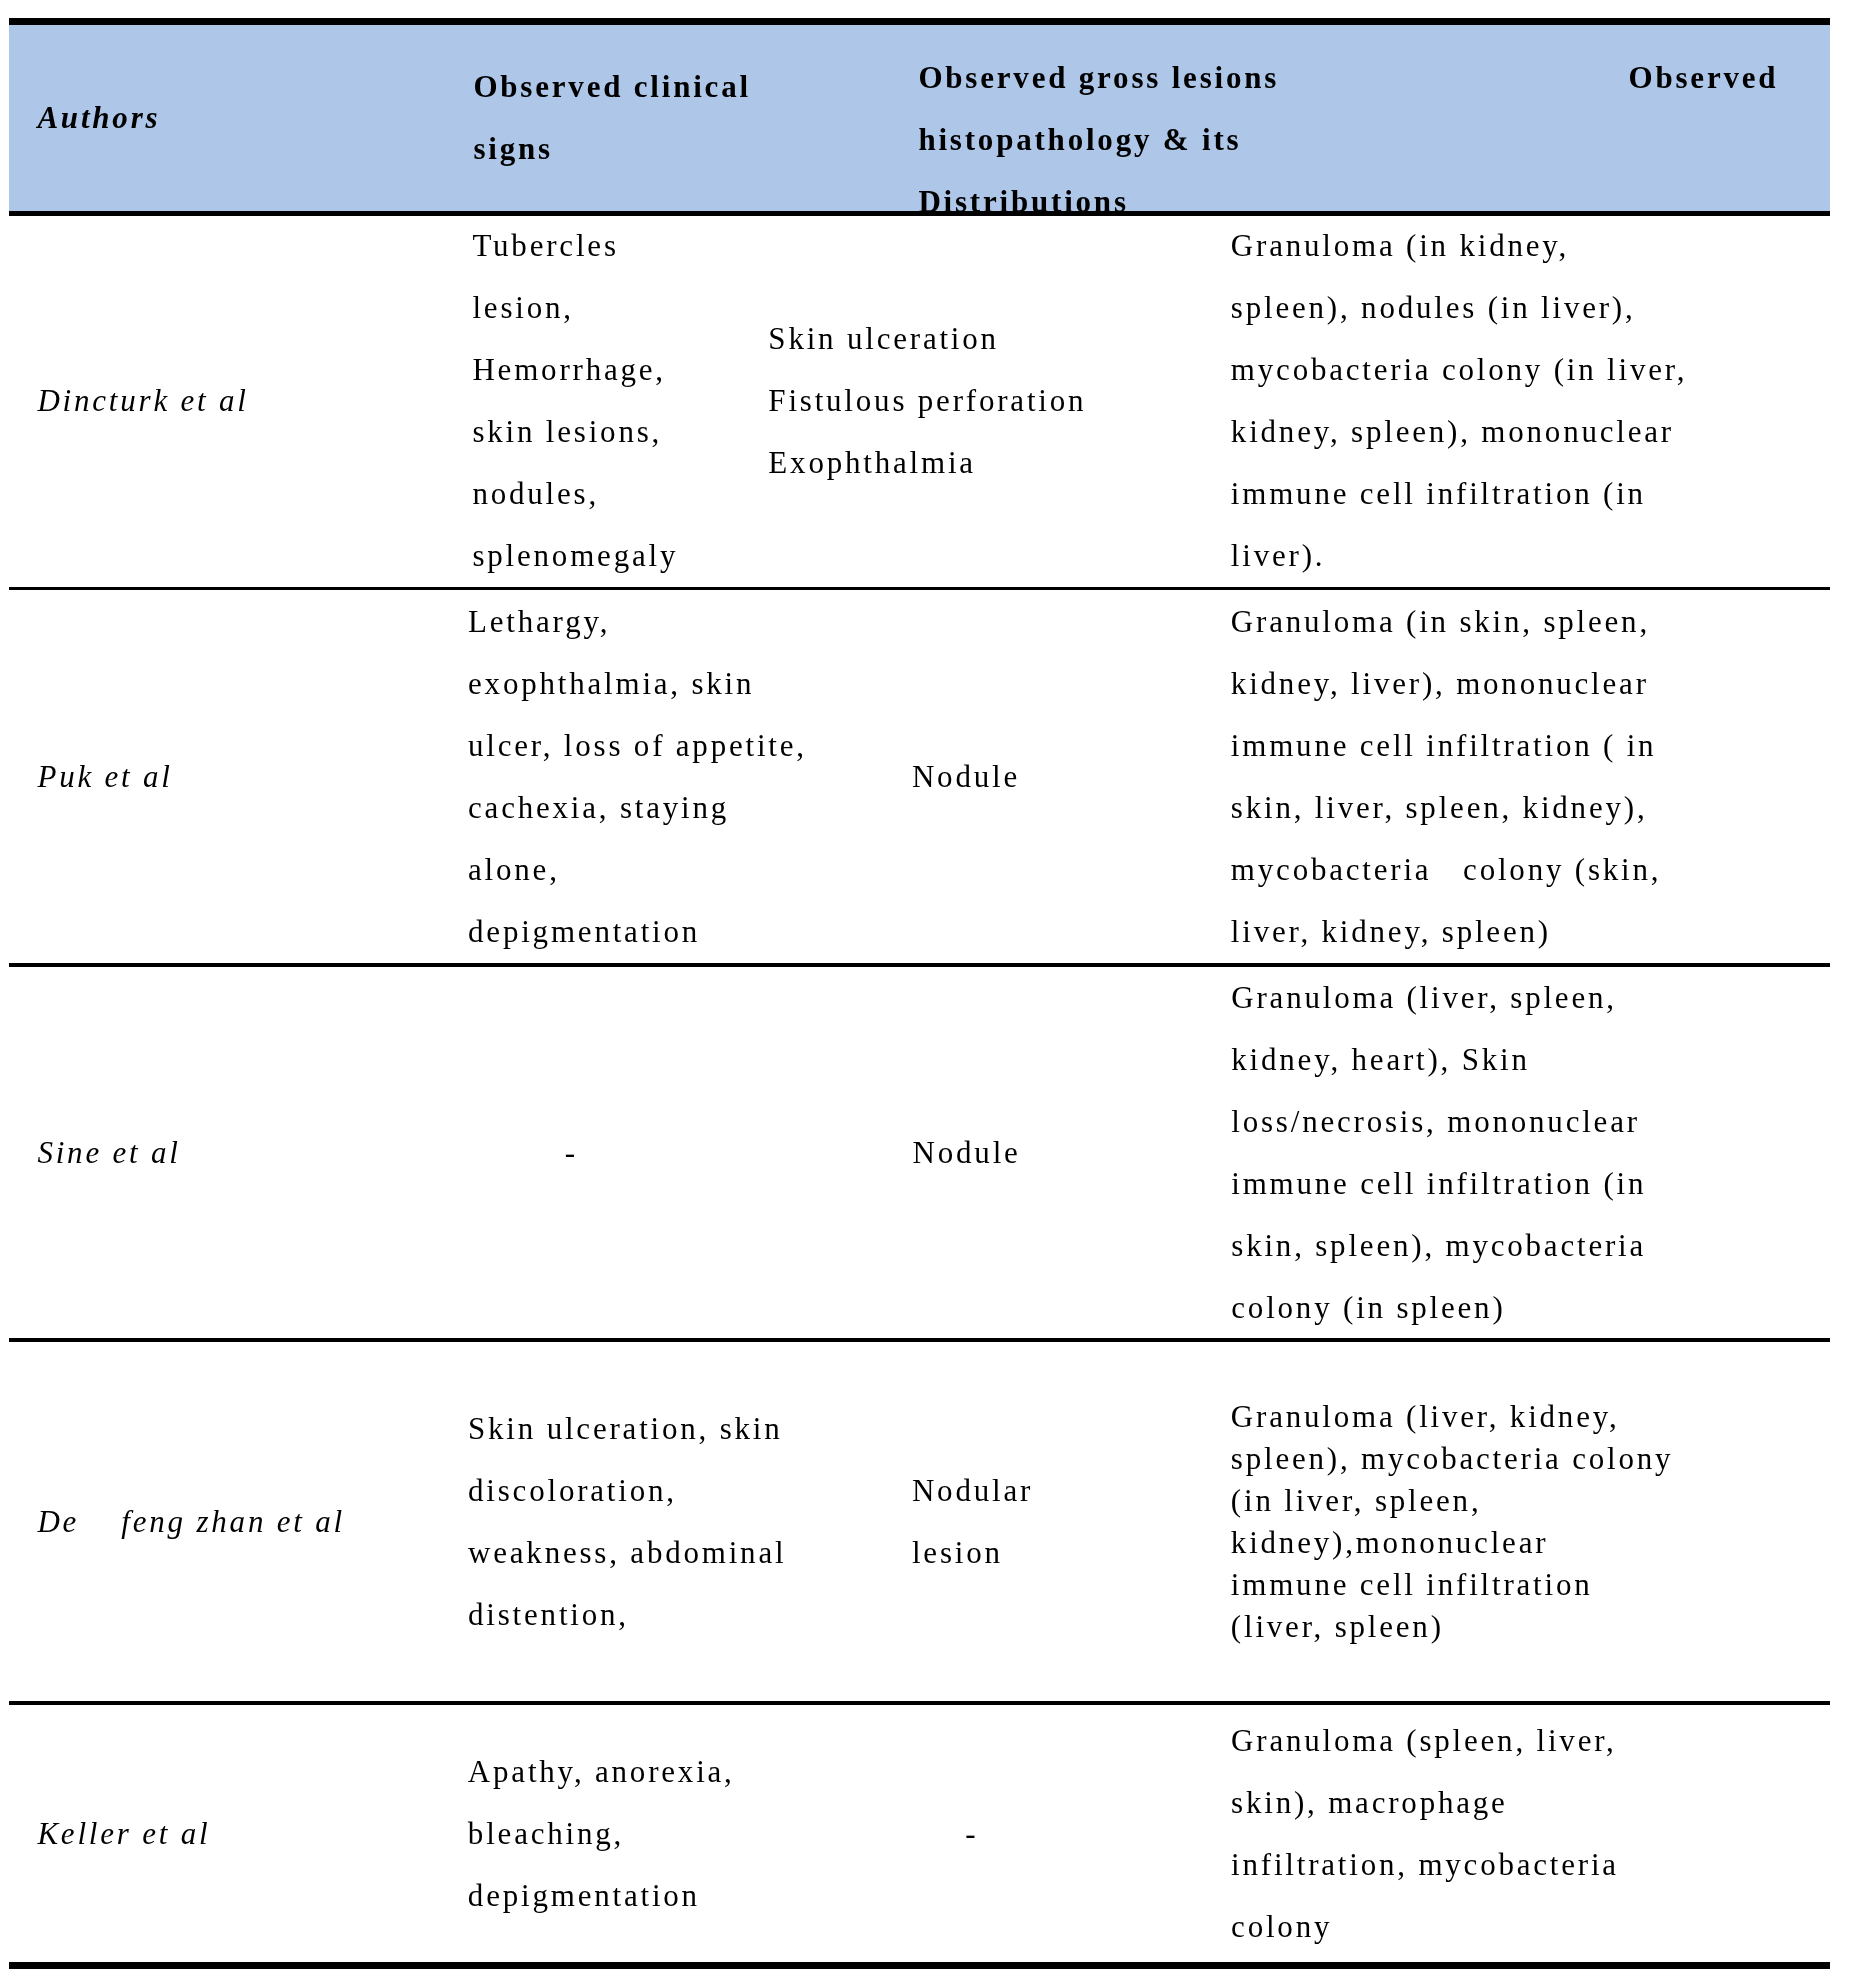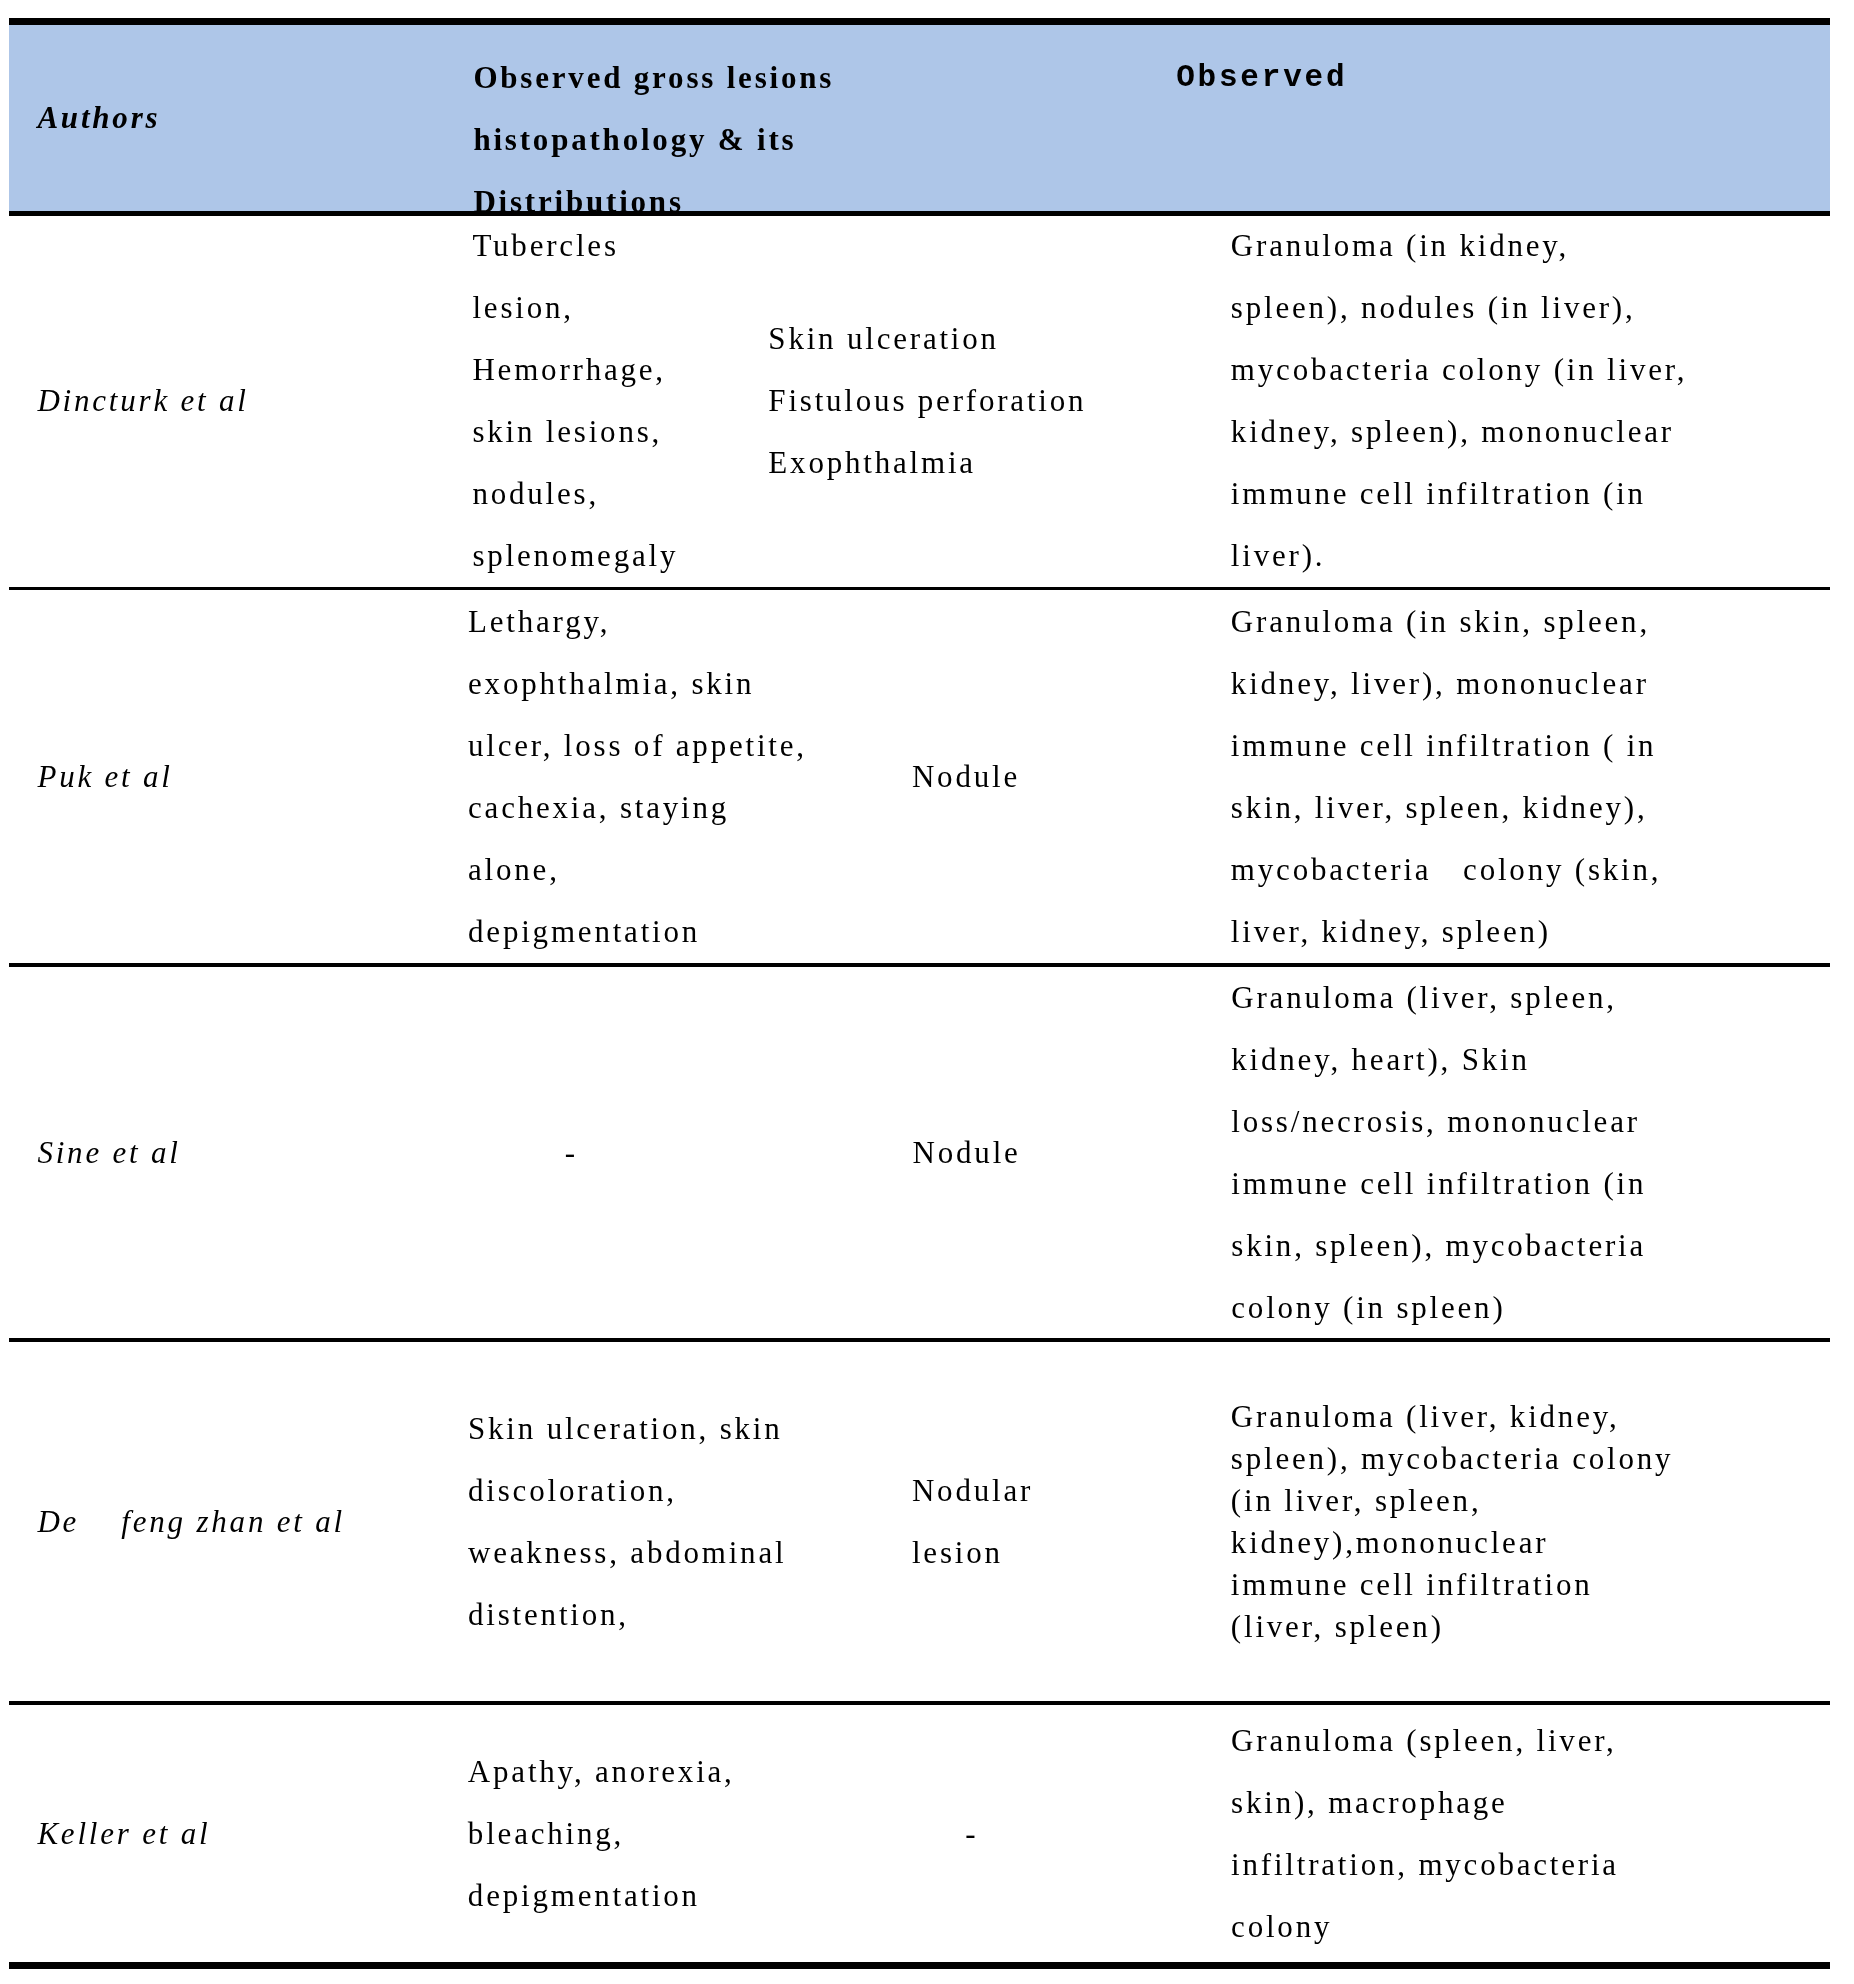--- a/index.html
+++ b/index.html
@@ -75,36 +75,37 @@
     display: block;
     justify-content: flex-start;
     white-space: normal;
     margin-top: 22px;
   }
   .h34-line1 {
     display: flex;
     justify-content: space-between;
   }
   .h34-right {
-    padding-right: 38px;
-    font-family: Liberation Mono, monospace;
+    padding-right: 52px;
   }
   .hc {
     justify-content: center;
   }
 </style>
 </head>
 <body>
 
 <div class="tbl">
 
   <div class="rule rule-top"></div>
 
   <div class="header">
     <div class="cell c1 hc">Authors</div>
+    <div class="cell c2 hc">Observed clinical
+signs</div>
     <div class="cell h34">
       <div class="h34-line1">
         <span>Observed gross lesions</span>
         <span class="h34-right">Observed</span>
       </div>
       <div>histopathology &amp; its</div>
       <div>Distributions</div>
     </div>
   </div>
 

